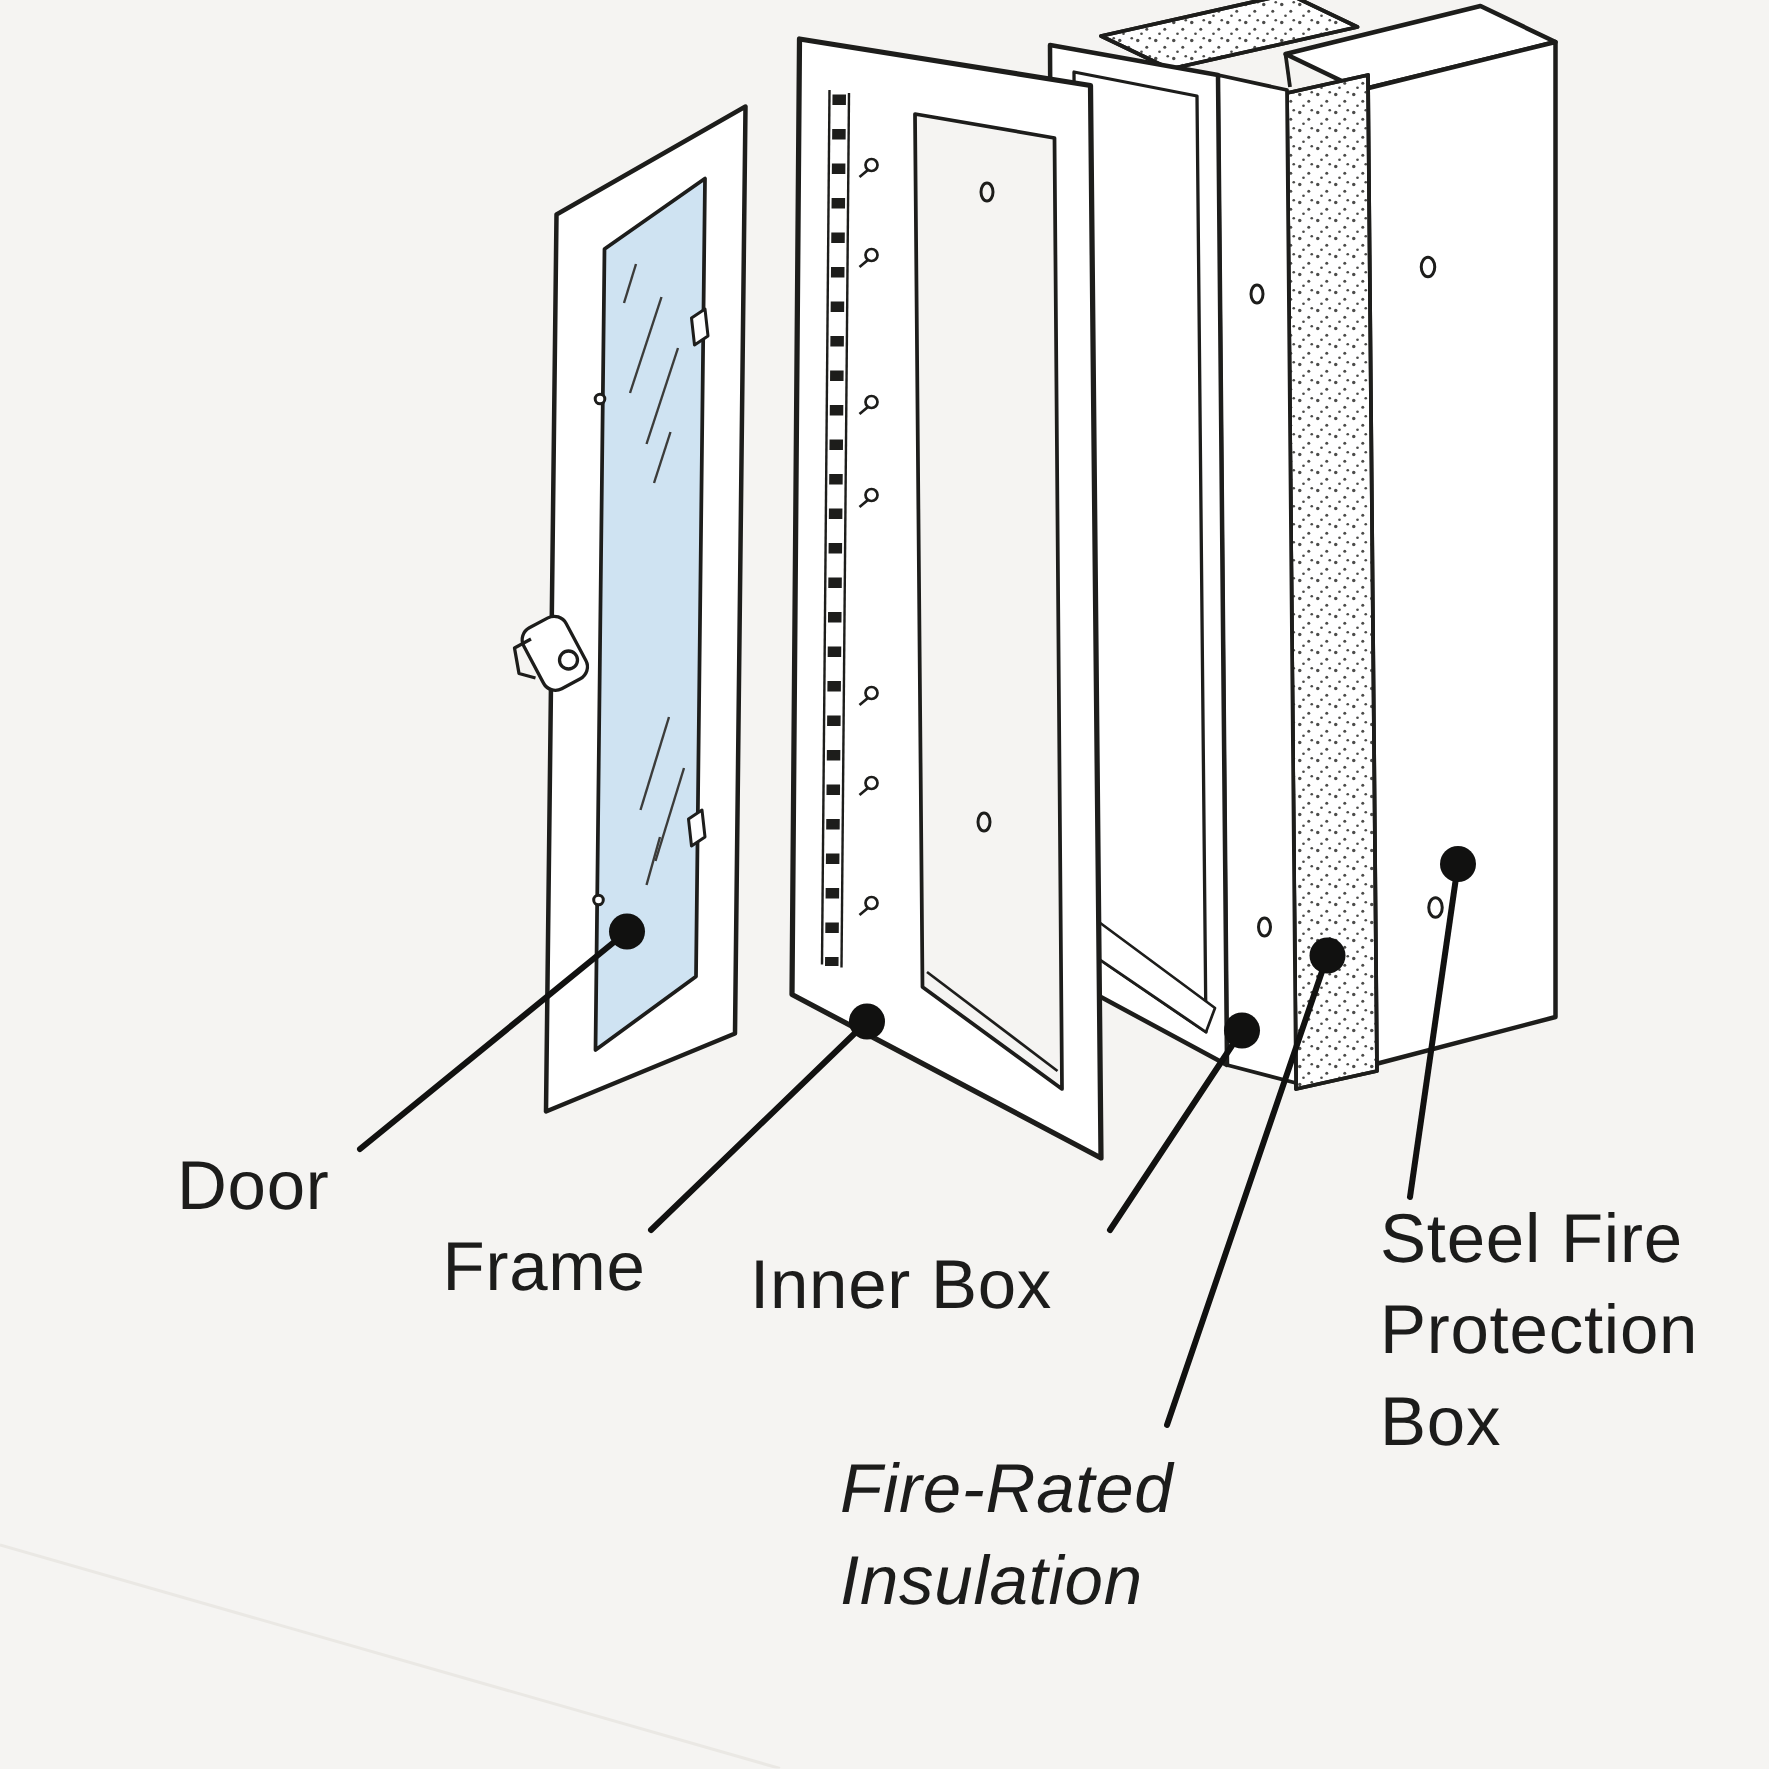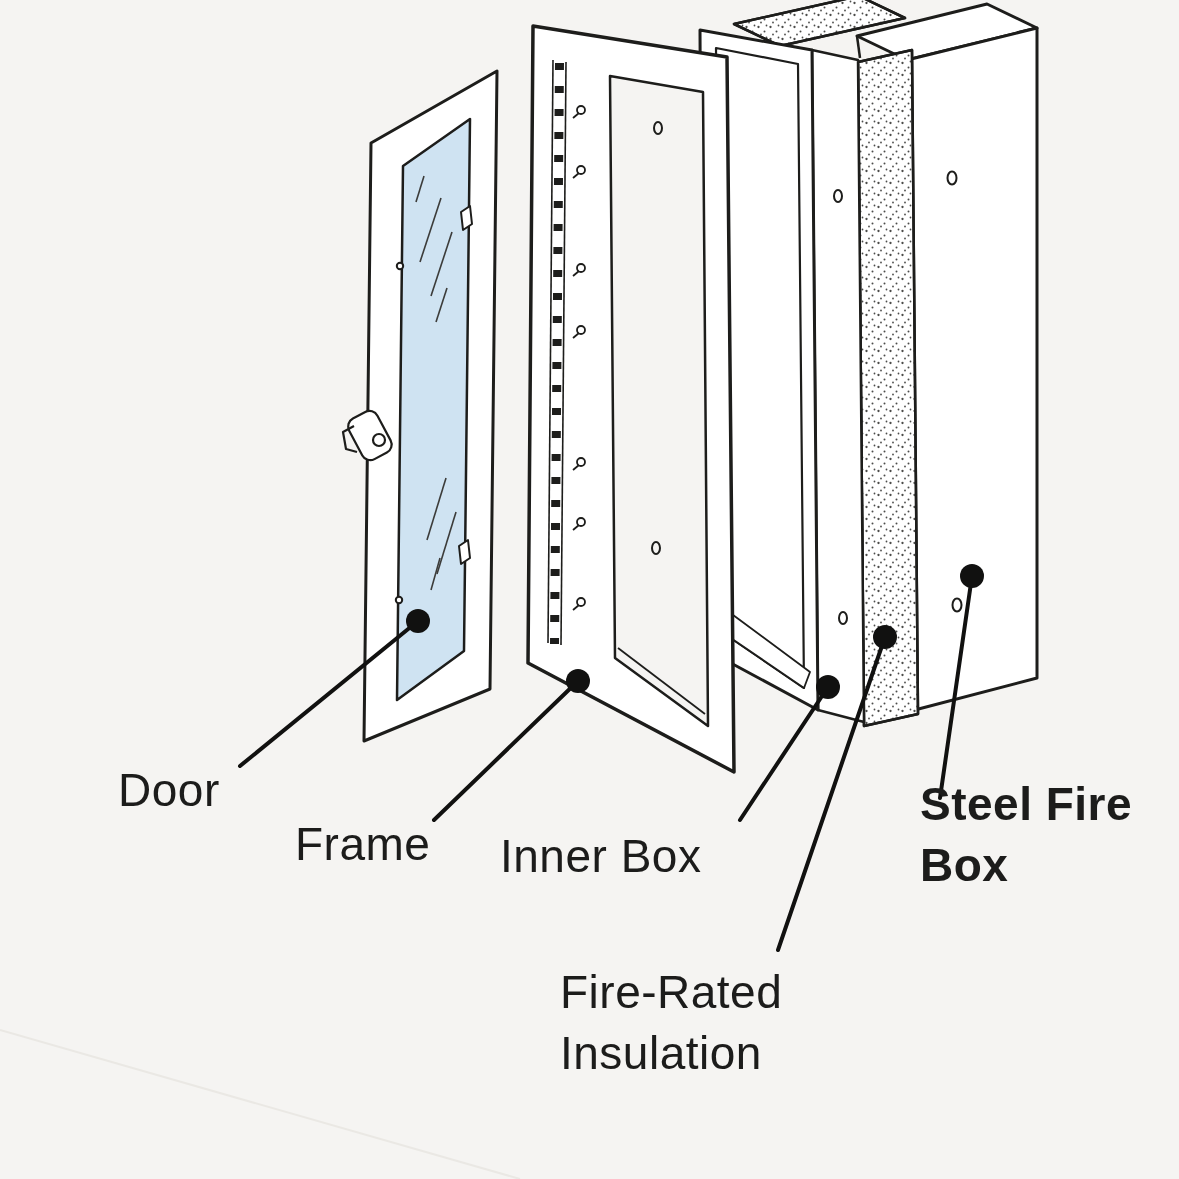--- a/index.html
+++ b/index.html
@@ -157,23 +157,24 @@
       <circle cx="972" cy="576" r="12" stroke="none"></circle>
     </g>
   </svg>
 
   <div class="label" style="left:118px; top:763px;">Door</div>
 
   <div class="label" style="left:283px; top:817px;margin-left:12px;">Frame</div>
 
   <div class="label" style="left:500px; top:829px;">Inner Box</div>
 
-  <div class="label multi" style="left:920px; top:774px;font-weight:bold;">
+  <div class="label multi" style="left:920px; top:795px;">
     <div>Steel Fire</div>
+    <div>Protection</div>
     <div>Box</div>
   </div>
 
-  <div class="label multi" style="left:560px; top:962px;">
+  <div class="label multi" style="left:560px; top:962px;font-style:italic;">
     <div>Fire-Rated</div>
     <div>Insulation</div>
   </div>
 
 </div>
 
 </body></html>

